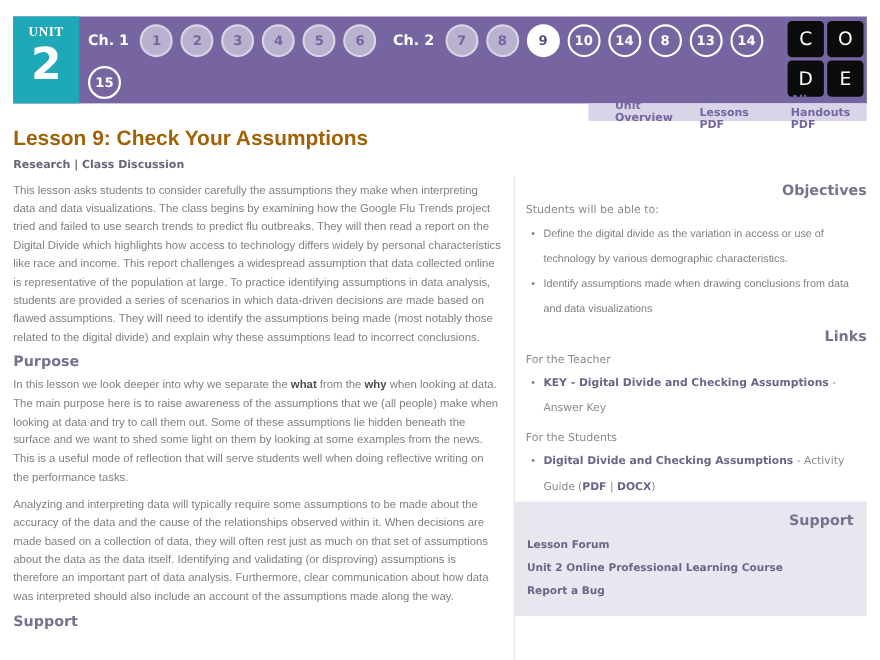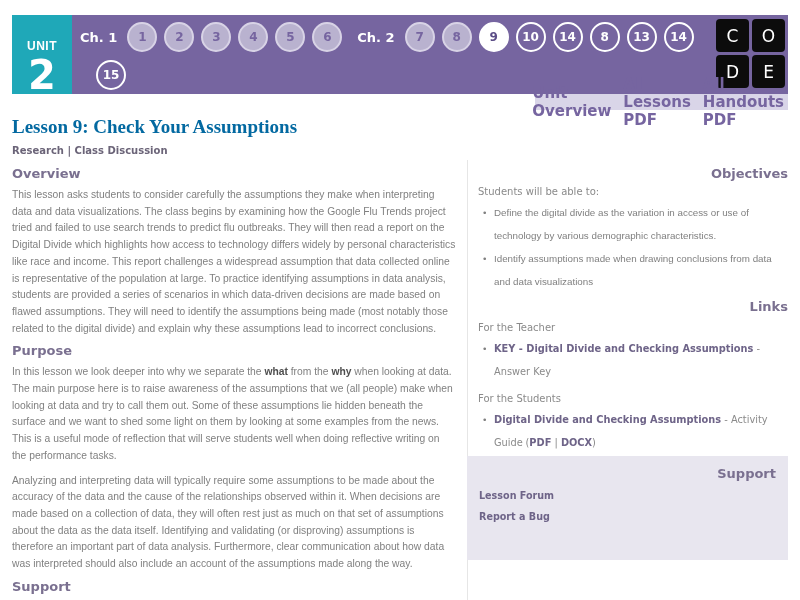--- a/index.html
+++ b/index.html
@@ -1,41 +1,41 @@
 <!DOCTYPE html>
 <html><head>
 <meta charset="utf-8">
 <style>
   * { box-sizing: border-box; margin: 0; padding: 0; }
   html, body { width: 800px; height: 600px; overflow: hidden; background: #ffffff; }
   body { font-family: "Liberation Sans", sans-serif; color: #7a7a7a; position: relative; }
 
   .header { position: absolute; left: 12px; top: 15px; width: 776px; height: 79px; background: #7665a0; }
   .unit-box { position: absolute; left: 0; top: 0; width: 60px; height: 79px; background: #1fa8b8; color: #fff; text-align: center; }
-  .unit-label { font-family: Liberation Sans, sans-serif; font-weight: bold; font-size: 12px; margin-top: 24px; letter-spacing: 0.5px; display: block; }
+  .unit-label { font-family: Liberation Serif, serif; font-weight: bold; font-size: 12px; margin-top: 7px; letter-spacing: 0.5px; display: block; }
   .unit-num { font-family: "DejaVu Sans", sans-serif; font-weight: bold; font-size: 40px; line-height: 44px; display: block; }
 
   .chapters { position: absolute; left: 66px; top: 7px; width: 636px; }
   .ch-row { display: flex; align-items: center; height: 30px; margin-bottom: 8px; }
   .ch-label { font-family: "DejaVu Sans", sans-serif; font-weight: bold; font-size: 13px; color: #ffffff; margin: 0 10px 0 2px; }
   .ch-label.second { margin-left: 8px; }
   .lesson-dot { width: 30px; height: 30px; border-radius: 50%; display: flex; align-items: center; justify-content: center;
     font-family: "DejaVu Sans", sans-serif; font-weight: bold; font-size: 12px; margin-right: 7px; cursor: pointer; border: 2px solid #ffffff; }
   .lesson-dot.done { background: #b9b2cf; color: #7665a0; border-color: #d8d3e6; }
   .lesson-dot.current { background: #ffffff; color: #5b4d86; }
   .lesson-dot.future { background: transparent; color: #ffffff; }
 
   .code-logo { position: absolute; left: 704px; top: 4px; width: 70px; height: 70px; display: grid; grid-template-columns: 33px 33px; grid-template-rows: 33px 33px; gap: 3px; }
   .code-tile { background: #0c0c0c; color: #fff; border-radius: 4px; display: flex; align-items: center; justify-content: center;
     font-family: "DejaVu Sans", sans-serif; font-size: 17px; }
 
   .sublinks { position: absolute; left: 535px; top: 94px; width: 253px; height: 16px; background: #d9d5e8; display: flex; justify-content: flex-end; align-items: center; padding-right: 4px; }
-  .sublink { font-family: "DejaVu Sans", sans-serif; font-weight: bold; font-size: 15px; color: #7665a0; margin-left: 12px; cursor: pointer; }
+  .sublink { font-family: "DejaVu Sans", sans-serif; font-weight: bold; font-size: 10px; color: #7665a0; margin-left: 24px; cursor: pointer; }
 
-  .title { position: absolute; left: 12px; top: 116px; font-family: Liberation Serif, serif; font-weight: bold; font-size: 19px; color: #0369a1; }
+  .title { position: absolute; left: 12px; top: 116px; font-family: Liberation Sans, sans-serif; font-weight: bold; font-size: 19px; color: #a16207; }
   .subtitle { position: absolute; left: 12px; top: 145px; font-family: "DejaVu Sans", sans-serif; font-weight: bold; font-size: 10px; color: #6b6478; }
 
   .left-col { position: absolute; left: 12px; top: 166px; width: 444px; }
   .sec-head { font-family: "DejaVu Sans", sans-serif; font-weight: bold; font-size: 13px; color: #7a7090; margin-bottom: 6px; }
   .para { font-size: 10.3px; line-height: 16.7px; color: #808080; margin-bottom: 6px; }
   .para b { color: #4e4e4e; }
 
   .divider { position: absolute; left: 467px; top: 160px; width: 1px; height: 440px; background: #e6e6e6; }
 
   .right-col { position: absolute; left: 478px; top: 166px; width: 310px; }
@@ -73,21 +73,21 @@
       <span class="lesson-dot done">7</span>
       <span class="lesson-dot done">8</span>
       <span class="lesson-dot current">9</span>
       <span class="lesson-dot future">10</span>
       <span class="lesson-dot future">14</span>
       <span class="lesson-dot future">8</span>
       <span class="lesson-dot future">13</span>
       <span class="lesson-dot future">14</span>
     </div>
     <div class="ch-row">
-      <span class="lesson-dot future" style="margin-left:18px;text-align:right;">15</span>
+      <span class="lesson-dot future" style="margin-left:2px;text-align:right;">15</span>
     </div>
   </div>
 
   <div class="code-logo">
     <span class="code-tile">C</span>
     <span class="code-tile">O</span>
     <span class="code-tile">D</span>
     <span class="code-tile">E</span>
   </div>
 </div>
@@ -95,21 +95,20 @@
 <div class="sublinks">
   <a class="sublink">Unit Overview</a>
   <a class="sublink">All Lessons PDF</a>
   <a class="sublink">All Handouts PDF</a>
 </div>
 
 <h1 class="title">Lesson 9: Check Your Assumptions</h1>
 <div class="subtitle">Research | Class Discussion</div>
 
 <div class="left-col">
-  <h2 class="sec-head">Overview</h2>
   <p class="para">This lesson asks students to consider carefully the assumptions they make when interpreting data and data visualizations. The class begins by examining how the Google Flu Trends project tried and failed to use search trends to predict flu outbreaks. They will then read a report on the Digital Divide which highlights how access to technology differs widely by personal characteristics like race and income. This report challenges a widespread assumption that data collected online is representative of the population at large. To practice identifying assumptions in data analysis, students are provided a series of scenarios in which data-driven decisions are made based on flawed assumptions. They will need to identify the assumptions being made (most notably those related to the digital divide) and explain why these assumptions lead to incorrect conclusions.</p>
 
   <h2 class="sec-head" style="margin-top:4px;">Purpose</h2>
   <p class="para"><span>In this lesson we look deeper into why we separate the </span><b>what</b><span> from the </span><b>why</b><span> when looking at data. The main purpose here is to raise awareness of the assumptions that we (all people) make when looking at data and try to call them out. Some of these assumptions lie hidden beneath the surface and we want to shed some light on them by looking at some examples from the news. This is a useful mode of reflection that will serve students well when doing reflective writing on the performance tasks.</span></p>
   <p class="para" style="margin-top:8px;">Analyzing and interpreting data will typically require some assumptions to be made about the accuracy of the data and the cause of the relationships observed within it. When decisions are made based on a collection of data, they will often rest just as much on that set of assumptions about the data as the data itself. Identifying and validating (or disproving) assumptions is therefore an important part of data analysis. Furthermore, clear communication about how data was interpreted should also include an account of the assumptions made along the way.</p>
 
   <h2 class="sec-head" style="margin-top:4px;">Support</h2>
 </div>
 
 <div class="divider"></div>
@@ -132,14 +131,15 @@
   <ul class="r-list">
     <li><a class="r-link">Digital Divide and Checking Assumptions</a><span class="r-desc"> - Activity Guide</span> <span class="r-desc">(</span><a class="r-link">PDF</a><span class="r-desc"> | </span><a class="r-link">DOCX</a><span class="r-desc">)</span></li>
     <li><a class="r-link">Google Trends Video</a><span class="r-desc"> - Video</span></li>
     <li><a class="r-link">Unit 2 on Code Studio</a></li>
   </ul>
 </div>
 
 <div class="support">
   <h2 class="r-head">Support</h2>
   <a class="support-link">Lesson Forum</a>
+  <a class="support-link">Unit 2 Online Professional Learning Course</a>
   <a class="support-link">Report a Bug</a>
 </div>
 
 </body></html>

